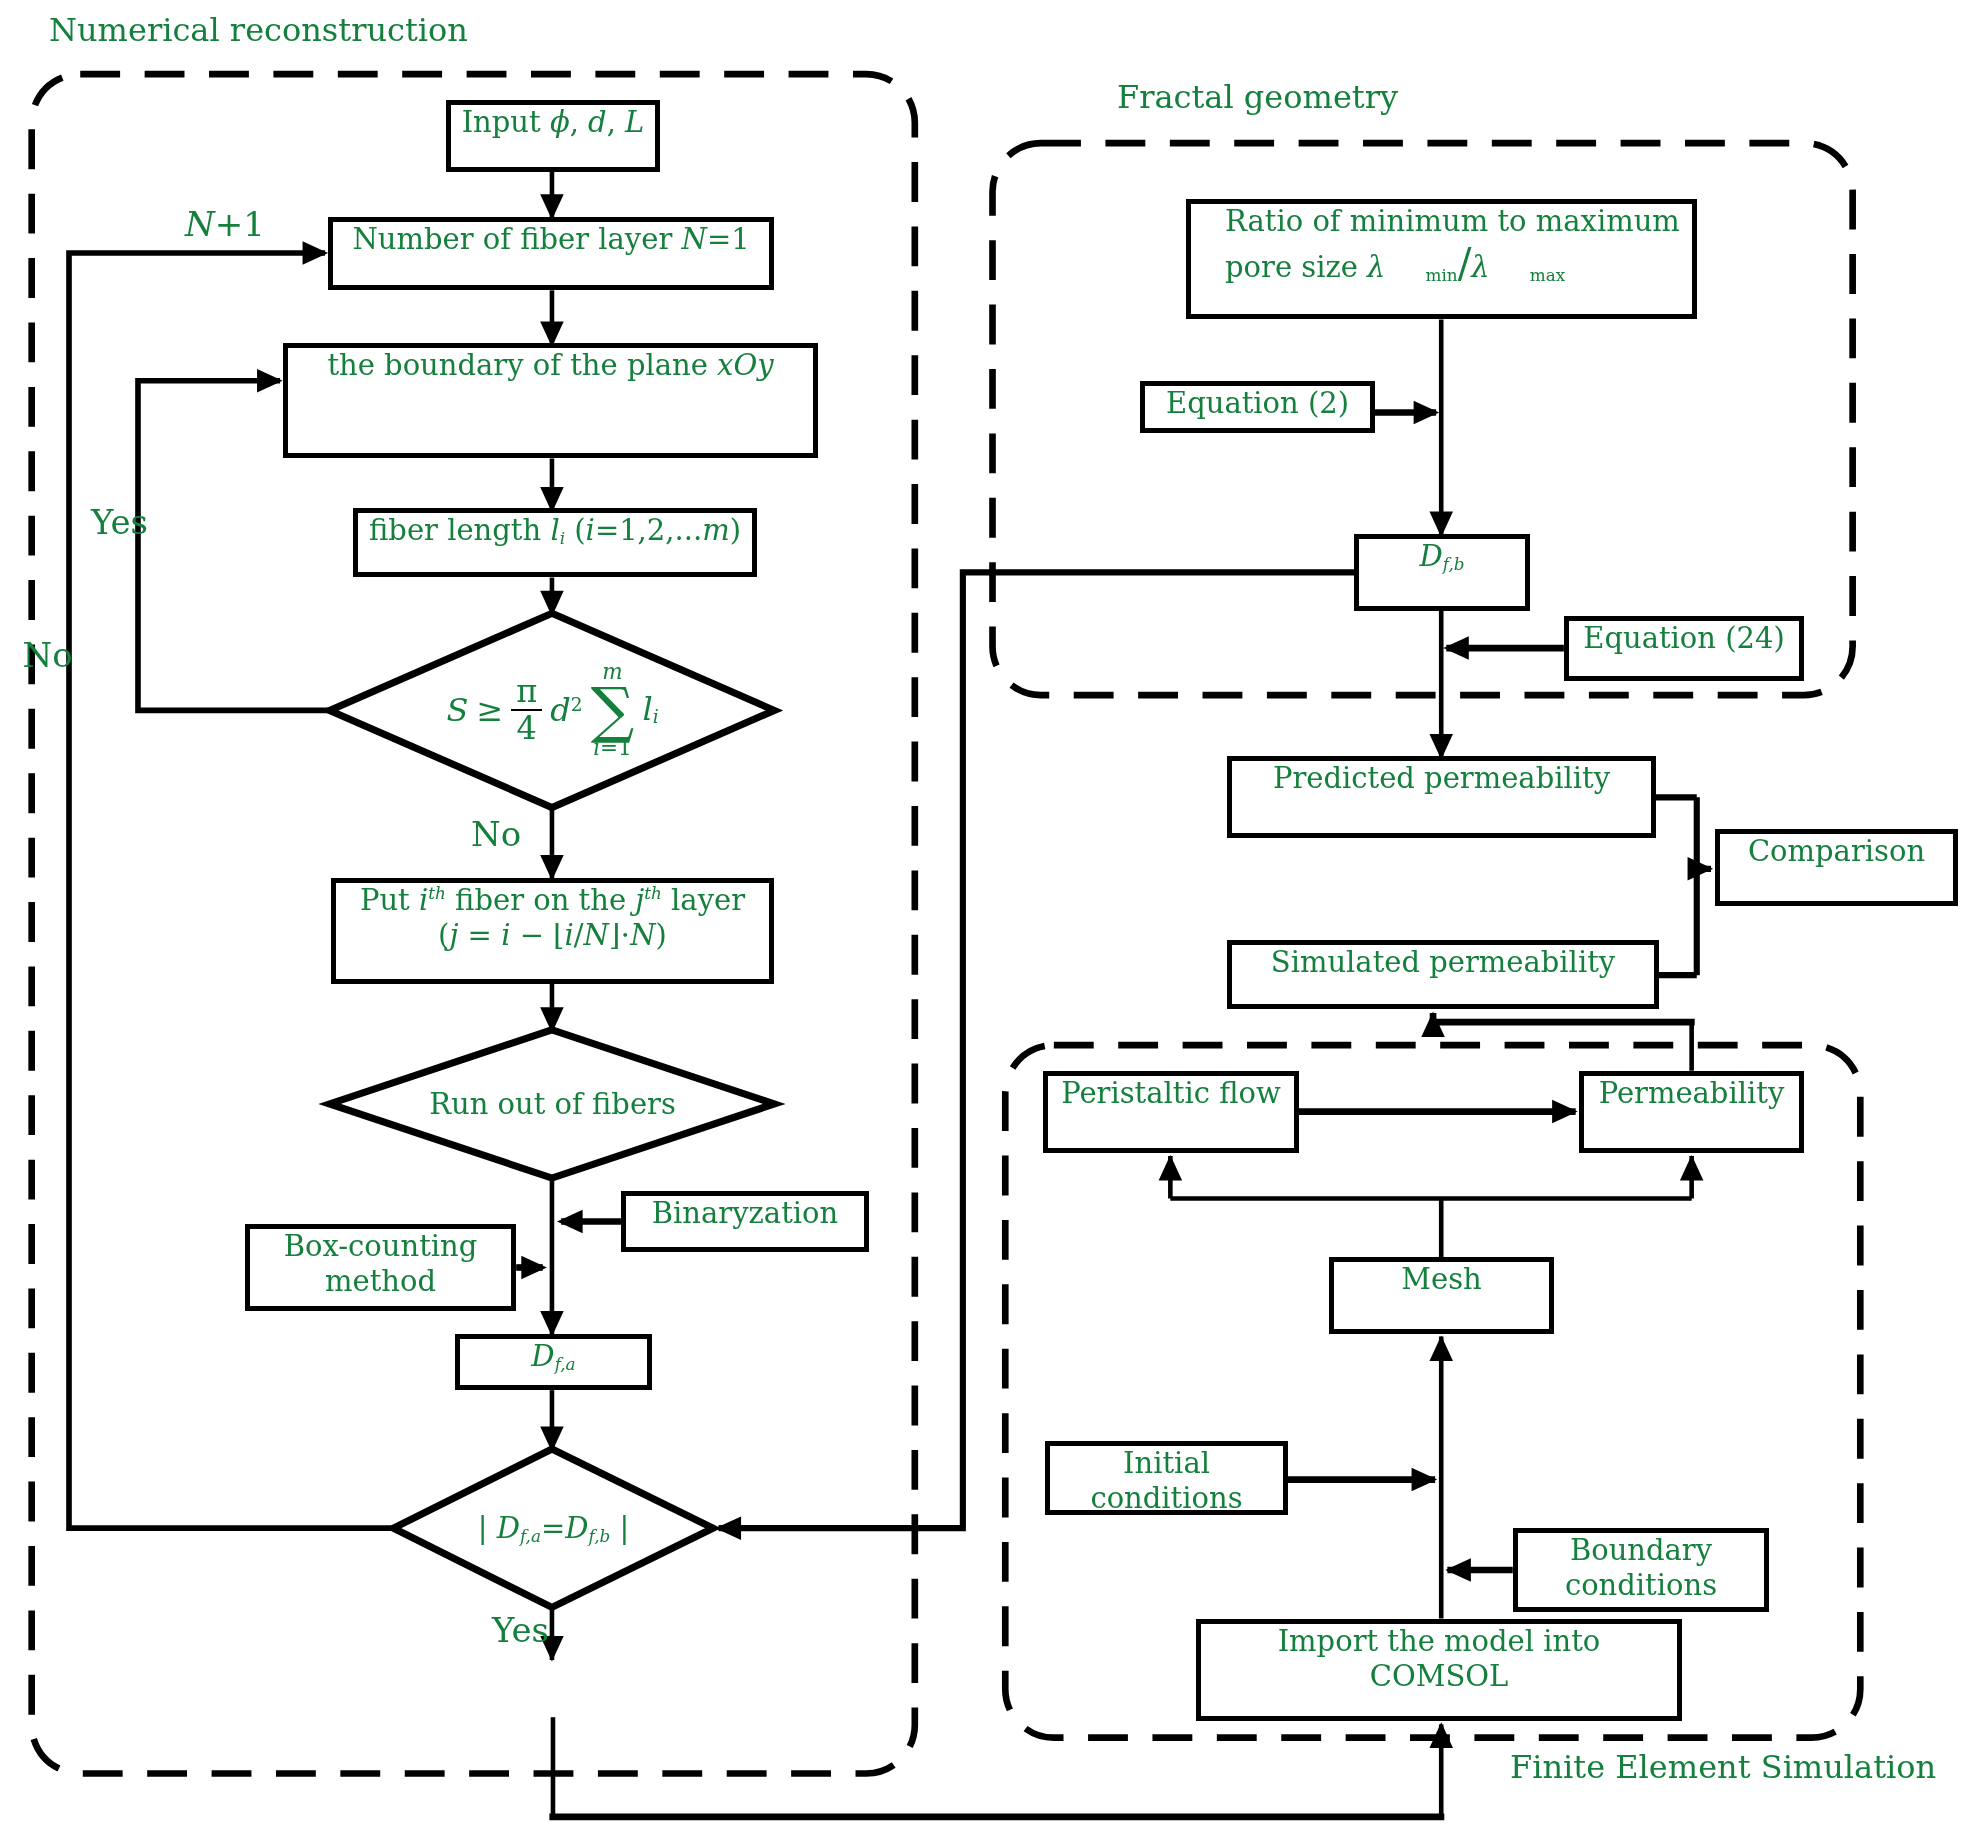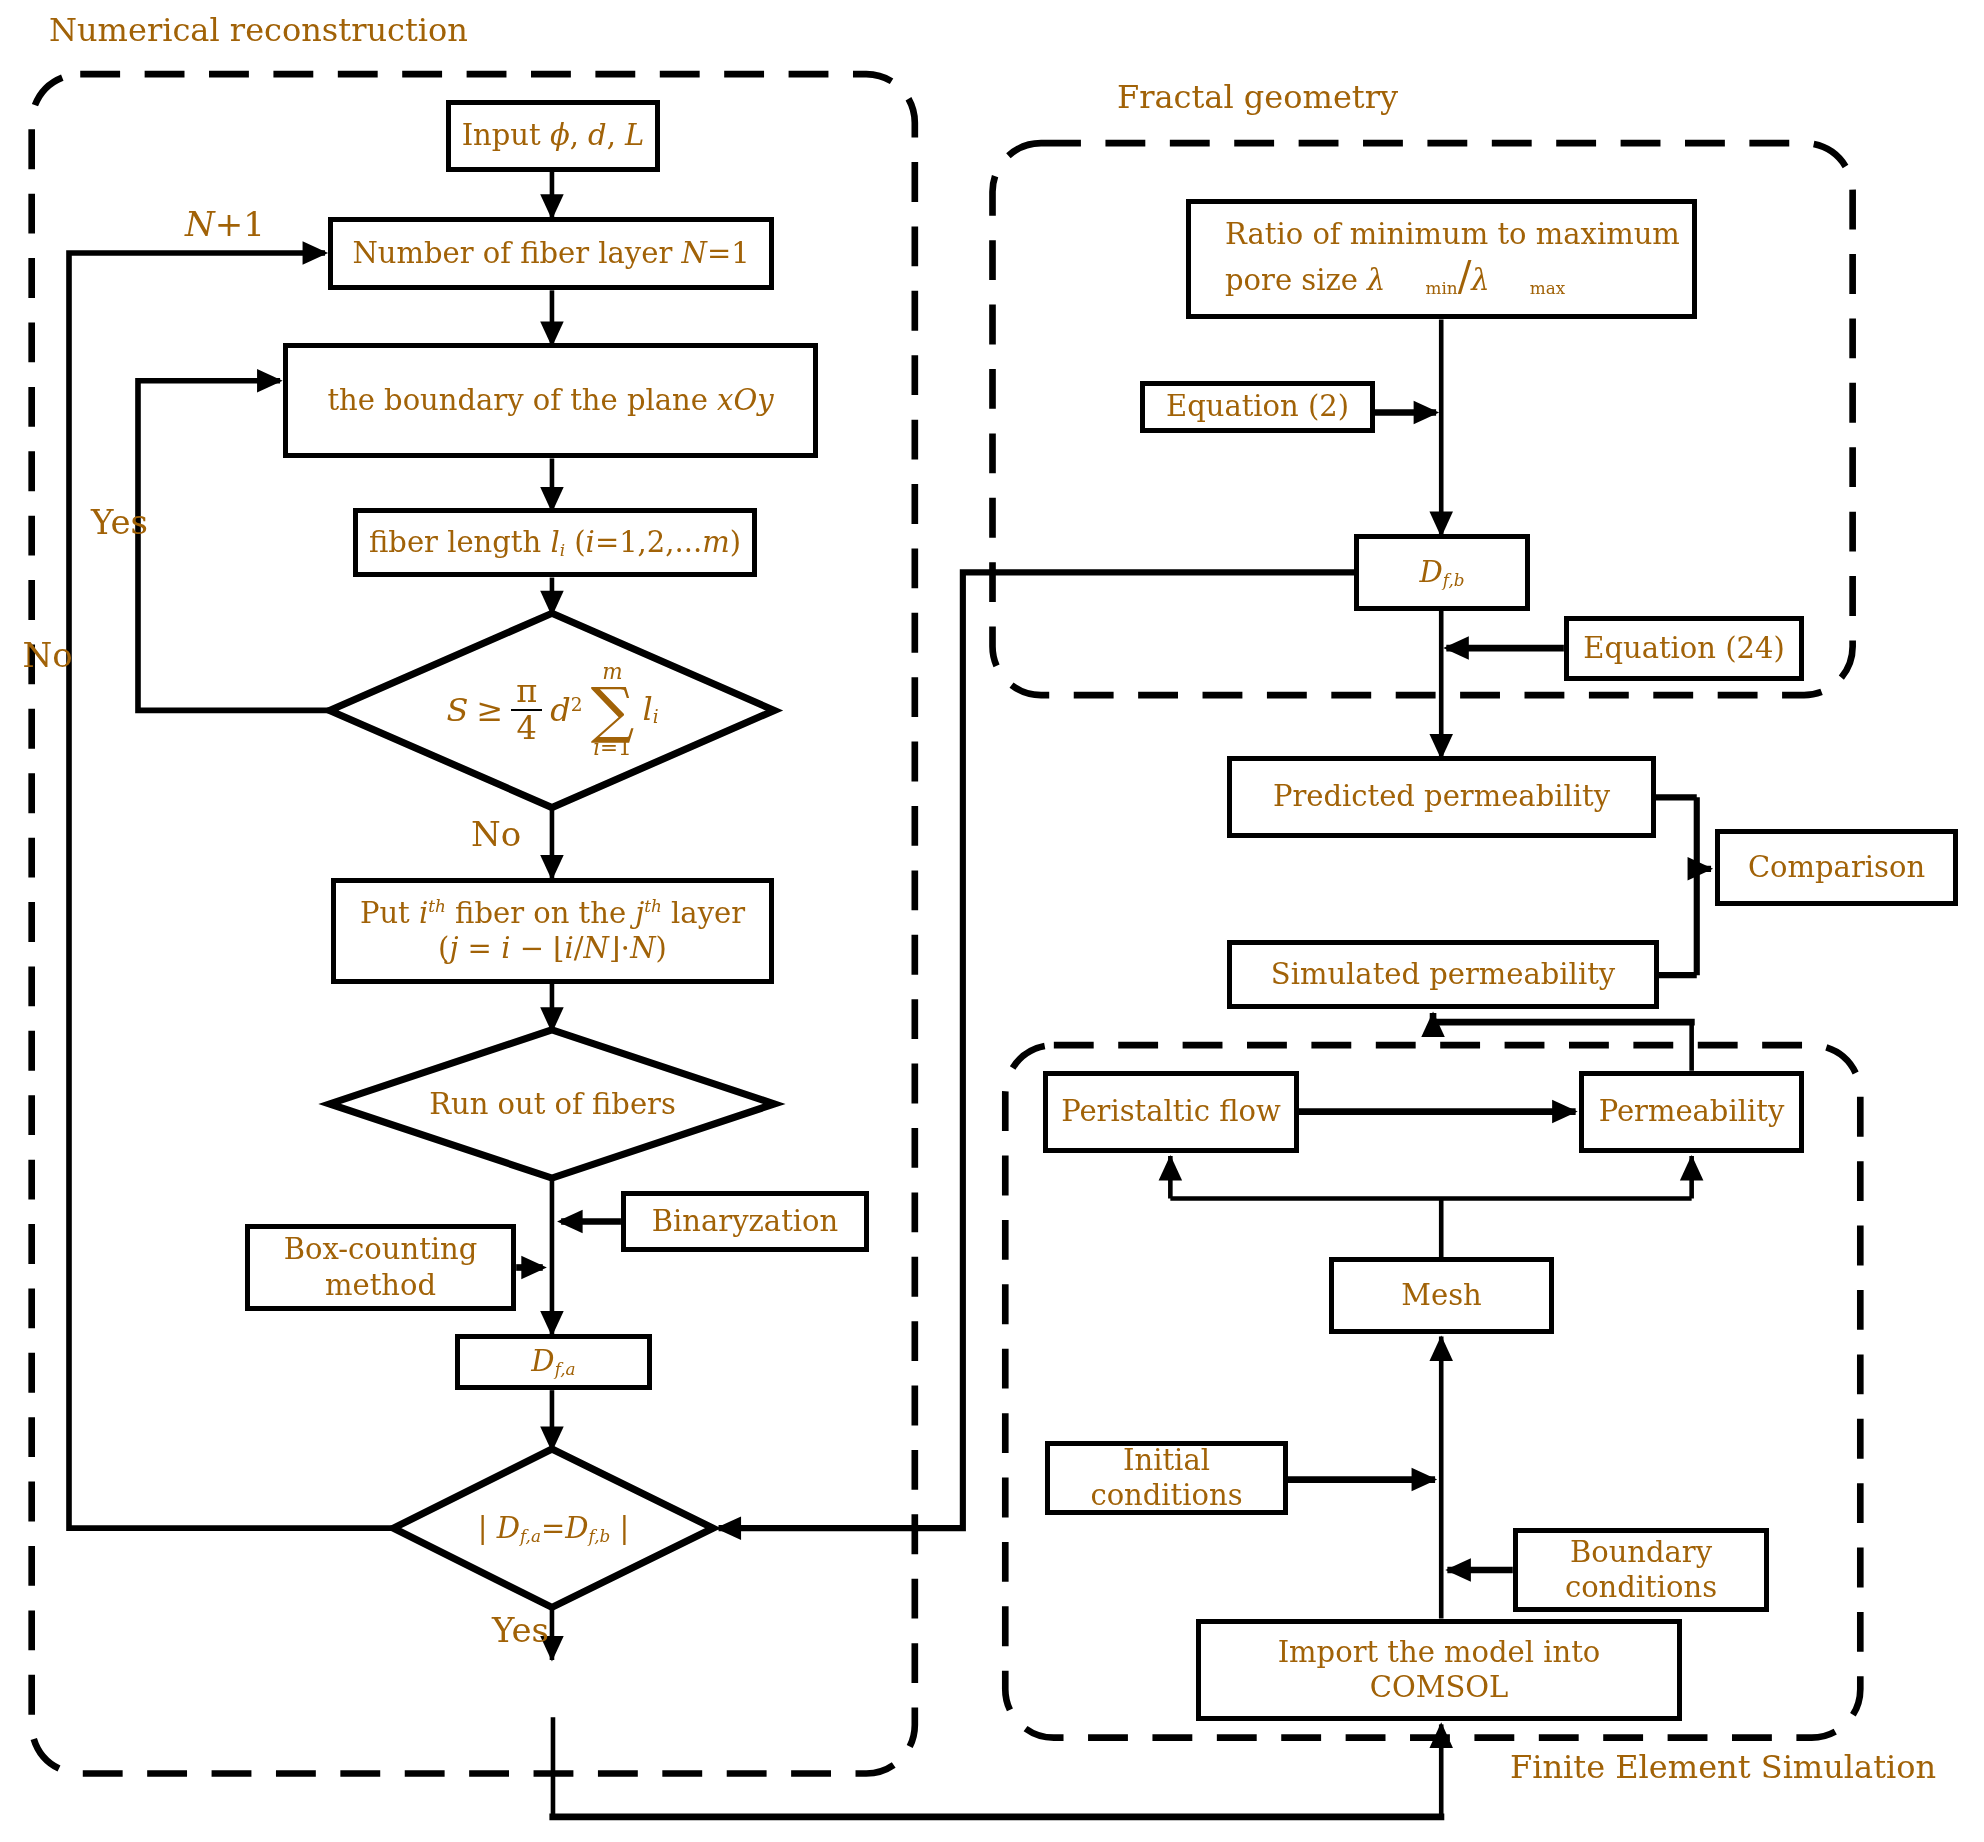--- a/index.html
+++ b/index.html
@@ -1,20 +1,20 @@
 <!DOCTYPE html>
 <html style="font-size:8.2px"><head>
 <meta charset="utf-8">
 <style>
   html,body{margin:0;padding:0;background:#ffffff;}
   .canvas{position:relative;width:1985px;height:1843px;background:#ffffff;
-          font-family:"DejaVu Serif", serif;font-size:29px;color:#a16207;overflow:hidden;}
+          font-family:"DejaVu Serif", serif;font-size:29px;color:#15803d;overflow:hidden;}
   svg{position:absolute;left:0;top:0;}
   .box{position:absolute;border:5.6px solid #000;background:#fff;box-sizing:border-box;
-       display:flex;flex-direction:column;align-items:center;justify-content:center;
+       display:flex;flex-direction:column;align-items:center;justify-content:flex-start;
        text-align:center;line-height:1.22;}
   .dlabel{position:absolute;display:flex;flex-direction:column;align-items:center;justify-content:center;
           text-align:center;background:transparent;}
   .ptitle{position:absolute;white-space:nowrap;font-size:32px;}
   .elabel{position:absolute;white-space:nowrap;font-size:34px;}
   .left-align{align-items:flex-start;text-align:left;padding-left:34px;}
   .s-r{font-style:normal;}
   .s-i{font-style:italic;}
   .s-sub{font-size:58%;vertical-align:-18%;margin-left:40px;}
   .s-isub{font-size:58%;vertical-align:-18%;font-style:italic;}

